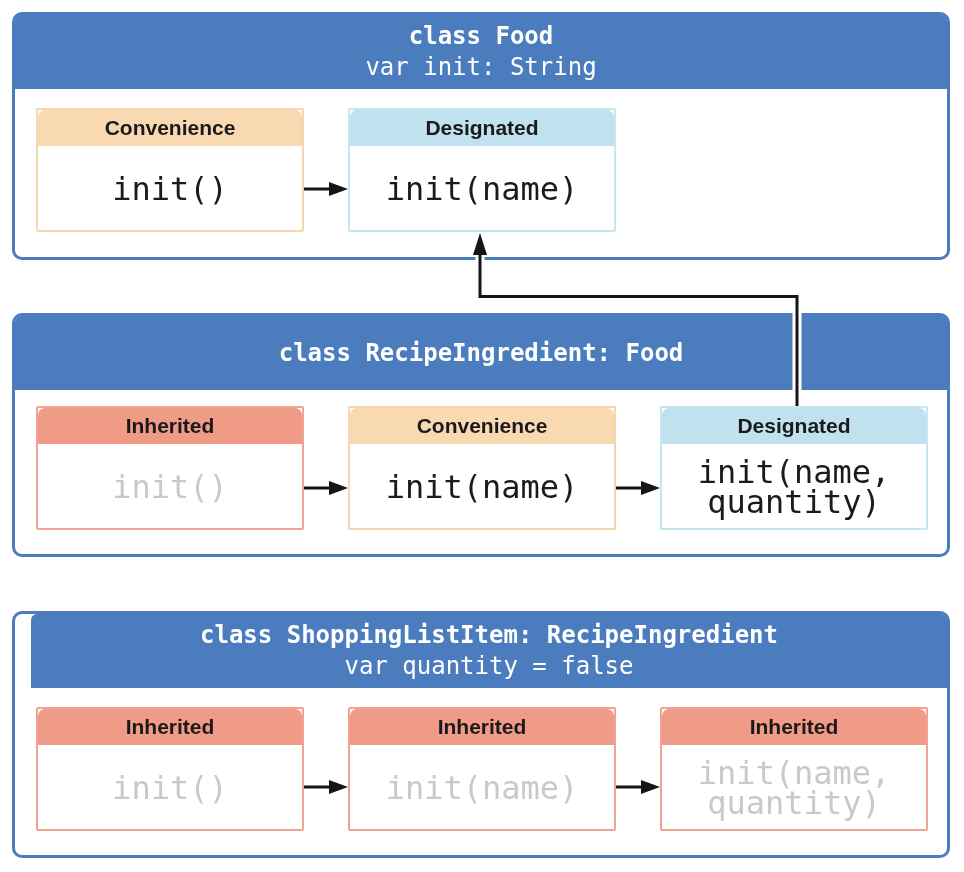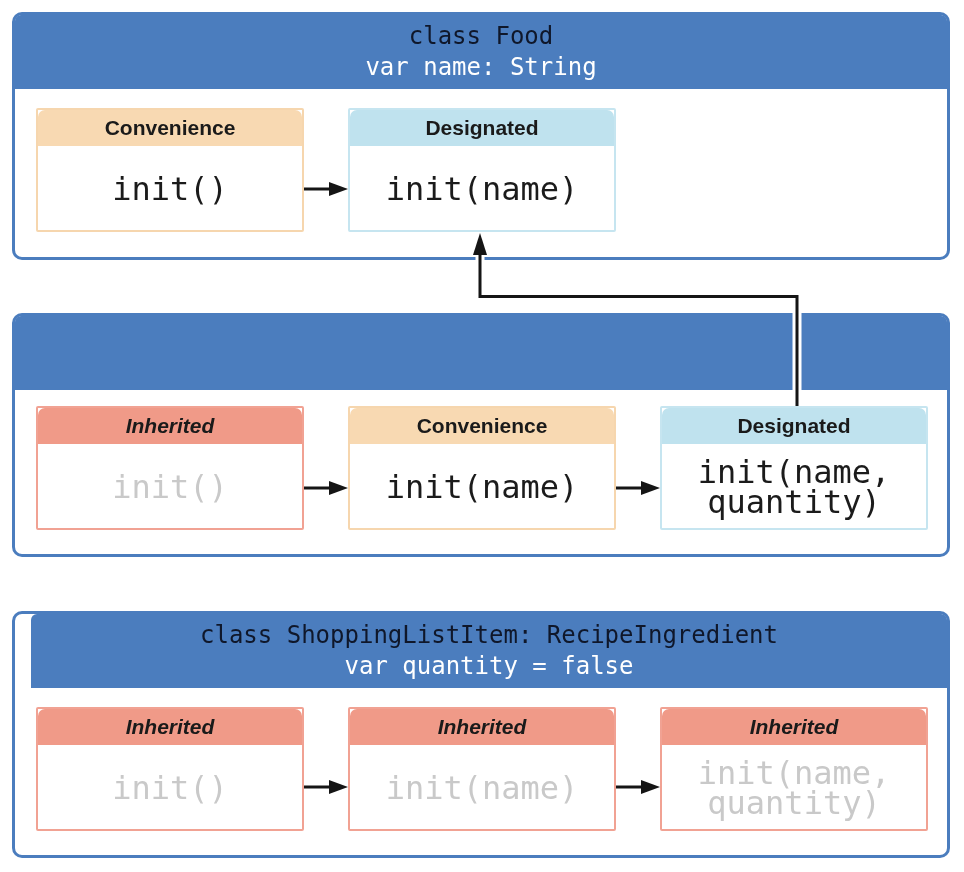--- a/index.html
+++ b/index.html
@@ -31,24 +31,24 @@
     height: 74px;
     border-radius: 6px 6px 0 0;
     display: flex;
     flex-direction: column;
     justify-content: center;
     align-items: center;
     gap: 2px;
   }
   .class-title {
     font-family: "DejaVu Sans Mono", monospace;
-    font-weight: normal;
+    font-weight: bold;
     font-size: 24px;
     line-height: 29px;
-    color: #0f172a;
+    color: #ffffff;
     white-space: pre;
   }
   .class-subtitle {
     font-family: "DejaVu Sans Mono", monospace;
     font-weight: normal;
     font-size: 24px;
     line-height: 29px;
     color: #ffffff;
     white-space: pre;
   }
@@ -92,55 +92,56 @@
     line-height: 30px;
     color: #1b1b1b;
     white-space: pre-line;
     text-align: center;
   }
   .init-box.convenience { border-color: #f6d6ae; }
   .init-box.convenience .init-header { background: #f8d9b2; }
   .init-box.designated  { border-color: #c6e5f0; }
   .init-box.designated  .init-header { background: #bfe2ee; }
   .init-box.inherited   { border-color: #f1a293; }
-  .init-box.inherited   .init-header { background: #f09a88; font-style: italic; }
+  .init-box.inherited   .init-header { background: #f09a88; }
   .init-body.disabled   { color: #c9c9c9; }
 
   
   .h-arrow { position: absolute; z-index: 4; }
   .connector-overlay {
     position: absolute;
     left: 0; top: 0;
     width: 964px; height: 872px;
     z-index: 5;
     pointer-events: none;
   }
 </style>
 </head>
 <body>
 
 <div class="canvas">
 
   <section class="class-box row1" id="class-food">
     <header class="class-header">
       <div class="class-title">class Food</div>
-      <div class="class-subtitle">var name: String</div>
+      <div class="class-subtitle">var init: String</div>
     </header>
     <div class="init-box convenience pos-1">
       <div class="init-header">Convenience</div>
       <div class="init-body">init()</div>
     </div>
     <div class="init-box designated pos-2">
       <div class="init-header">Designated</div>
       <div class="init-body">init(name)</div>
     </div>
   </section>
 
   <section class="class-box row2" id="class-recipe">
     <header class="class-header">
+      <div class="class-title">class RecipeIngredient: Food</div>
     </header>
     <div class="init-box inherited pos-1">
       <div class="init-header">Inherited</div>
       <div class="init-body disabled">init()</div>
     </div>
     <div class="init-box convenience pos-2">
       <div class="init-header">Convenience</div>
       <div class="init-body">init(name)</div>
     </div>
     <div class="init-box designated pos-3">

